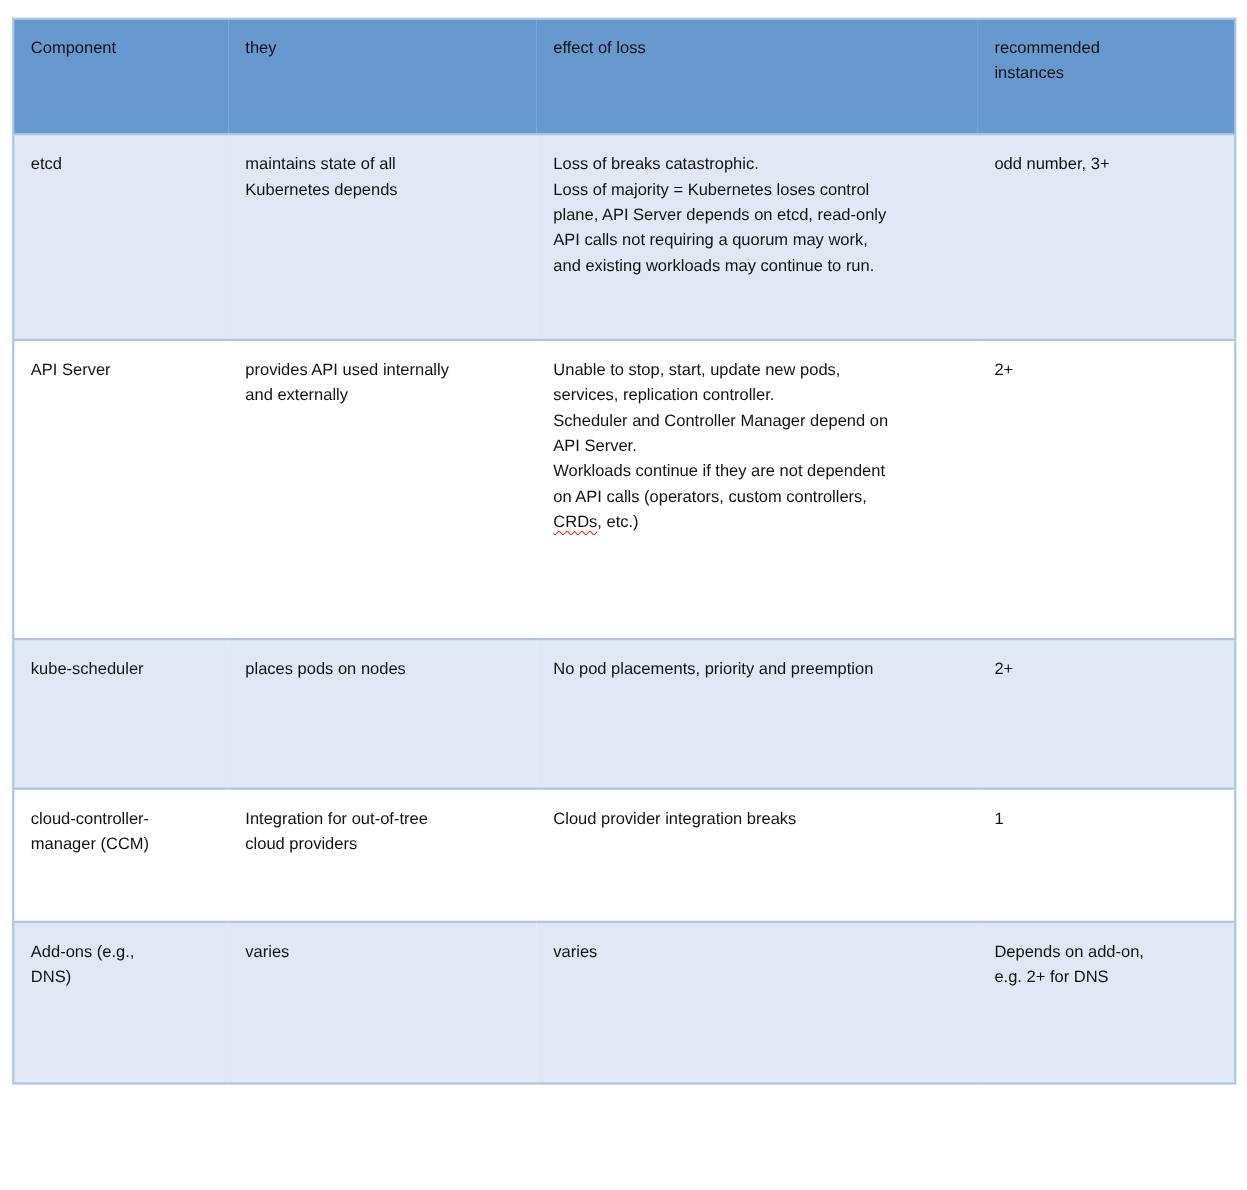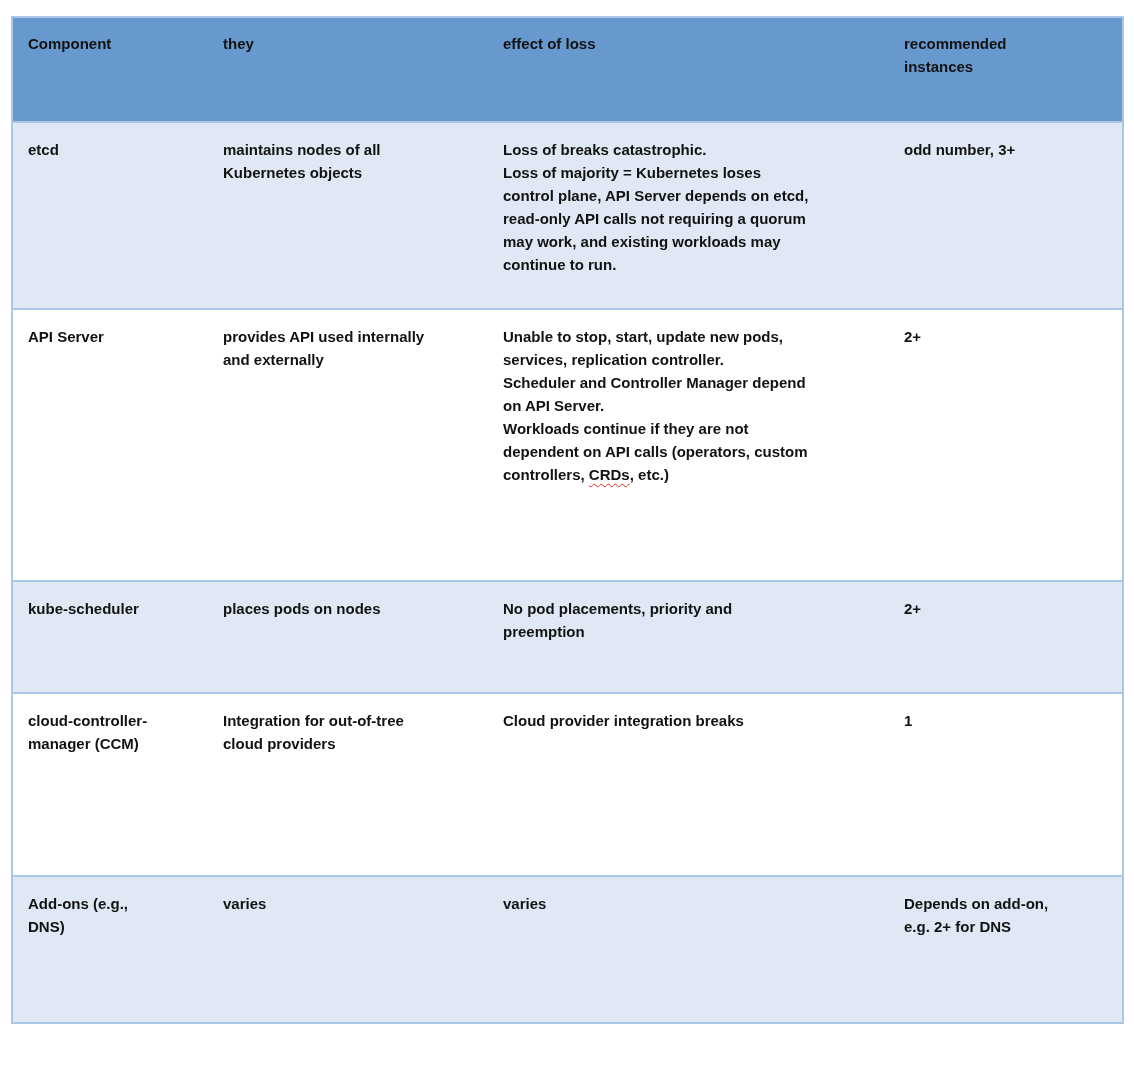--- a/index.html
+++ b/index.html
@@ -26,36 +26,36 @@
     font-size:15px;
     line-height:23px;
   }
   col.c1{width:196px;}
   col.c2{width:280px;}
   col.c3{width:401px;}
   col.c4{width:234px;}
   th,td{
     vertical-align:top;
     text-align:left;
-    font-weight:bold;
+    font-weight:normal;
     padding:15px 15px;
     border-bottom:2px solid var(--border);
   }
   thead th{
     background:var(--header-bg);
     padding-top:14px;
     height:105px;
   }
   tbody tr:nth-child(odd) td{background:var(--row-alt-bg);}
   tbody tr:nth-child(even) td{background:var(--row-bg);}
   tr.r1{height:187px;}
   tr.r2{height:272px;}
-  tr.r3{height:112px;padding-left:13px;}
+  tr.r3{height:136px;padding-left:13px;}
   tr.r4{height:146px;}
-  tr.r5{height:183px;border-radius:10px;}
+  tr.r5{height:121px;border-radius:10px;}
   tr.r6{height:147px;}
   .cellw{display:block;white-space:pre-wrap;}
   .w1{max-width:132px;}
   .w2{max-width:205px;}
   .w3{max-width:312px;}
   .w4{max-width:160px;}
   .squiggle{
     text-decoration:underline;
     text-decoration-style:wavy;
     text-decoration-color:var(--squiggle);
@@ -89,21 +89,21 @@
           <span class="cellw w4">recommended instances</span>
         </th>
     </tr>
   </thead>
   <tbody>
     <tr class="r1">
       <td>
           <span class="cellw w1">etcd</span>
         </td>
       <td>
-          <span class="cellw w2">maintains nodes of all Kubernetes objects</span>
+          <span class="cellw w2">maintains state of all Kubernetes depends</span>
         </td>
       <td>
           <span class="cellw w3">Loss of breaks catastrophic.
 Loss of majority = Kubernetes loses control plane, API Server depends on etcd, read-only API calls not requiring a quorum may work, and existing workloads may continue to run.</span>
         </td>
       <td>
           <span class="cellw w4">odd number, 3+</span>
         </td>
     </tr>
     <tr class="r2">

